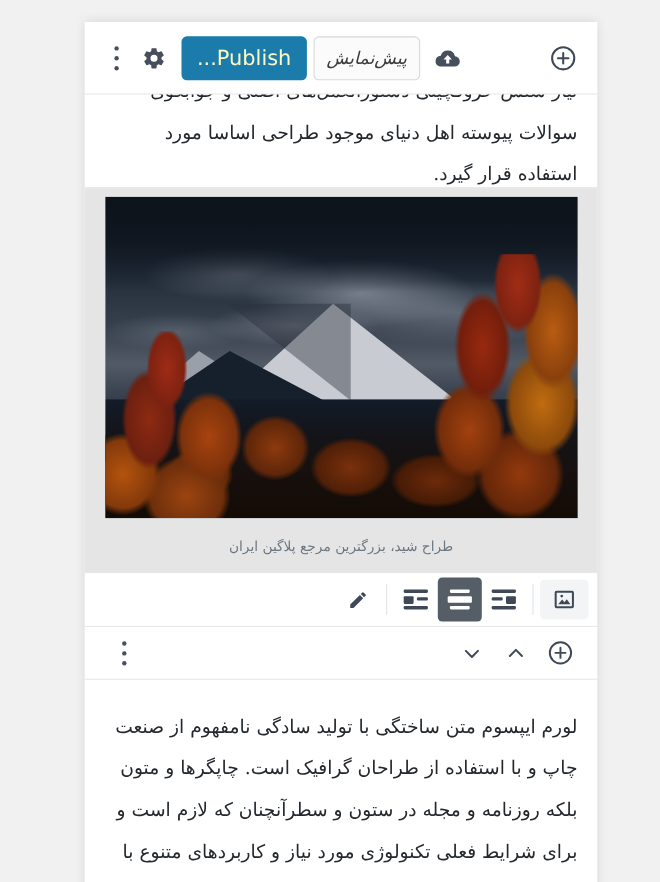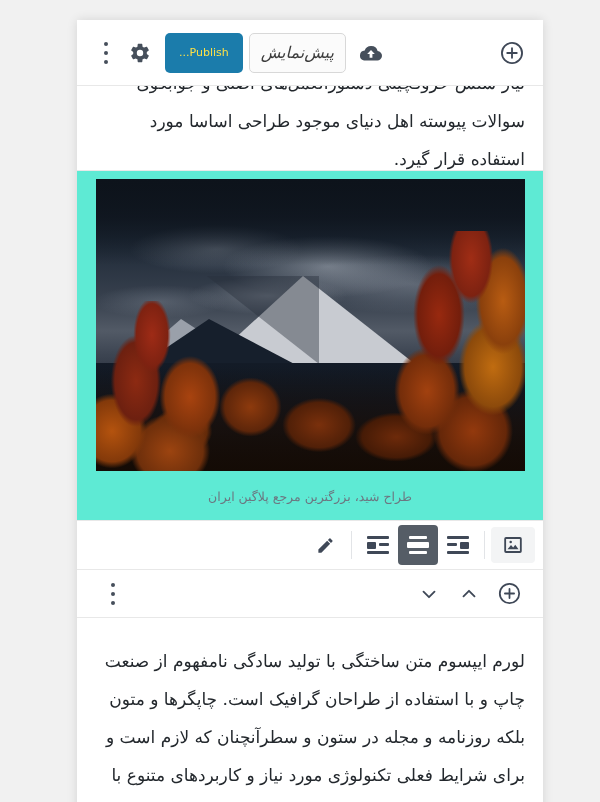--- a/index.html
+++ b/index.html
@@ -60,26 +60,26 @@
     display: block;
     width: 4px;
     height: 4px;
     border-radius: 50%;
     background: #464f5b;
   }
 
   .publish-btn {
     margin-left: 8px;
     background: #1b7cab;
-    color: #fde047;
+    color: #fef9c3;
     border: none;
     border-radius: 5px;
     height: 40px;
     padding: 0 14px;
-    font-size: 11px;
+    font-size: 19px;
     font-family: "DejaVu Sans", "Liberation Sans", sans-serif;
     cursor: pointer;
     direction: rtl;
     line-height: 40px;
     white-space: nowrap;
   }
   .preview-btn {
     margin-left: 6px;
     background: #fbfbfb;
     color: #3c3c3c;
@@ -126,21 +126,21 @@
     color: #23282d;
     text-align: right;
     margin: 0;
     direction: rtl;
   }
   .clipped .rtl-text { margin-top: -22px; }
 
   
   .image-block {
     padding: 8px 0 0 0;
-    background: #5eead4;
+    background: #e5e5e5;
   }
   .figure {
     margin: 0;
     padding: 0 0 0 0;
     text-align: center;
   }
   .photo {
     position: relative;
     width: 429px;
     height: 292px;

